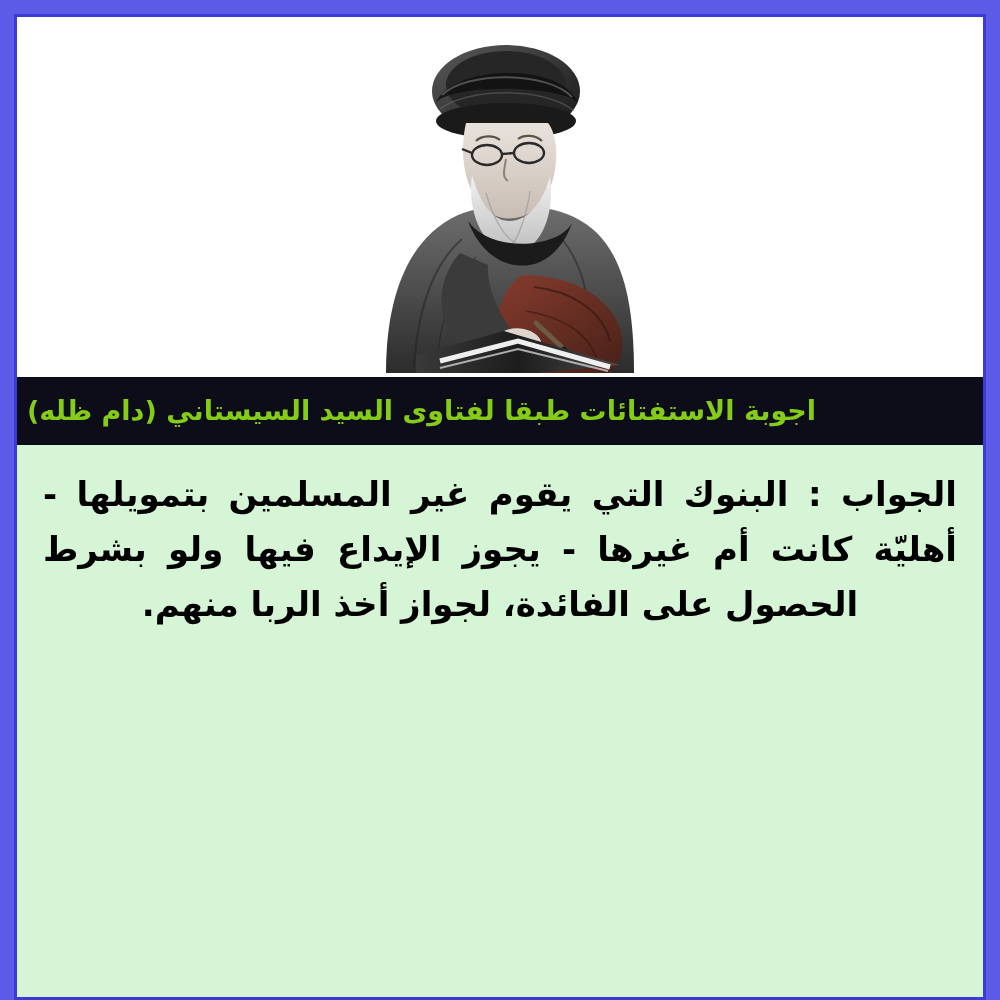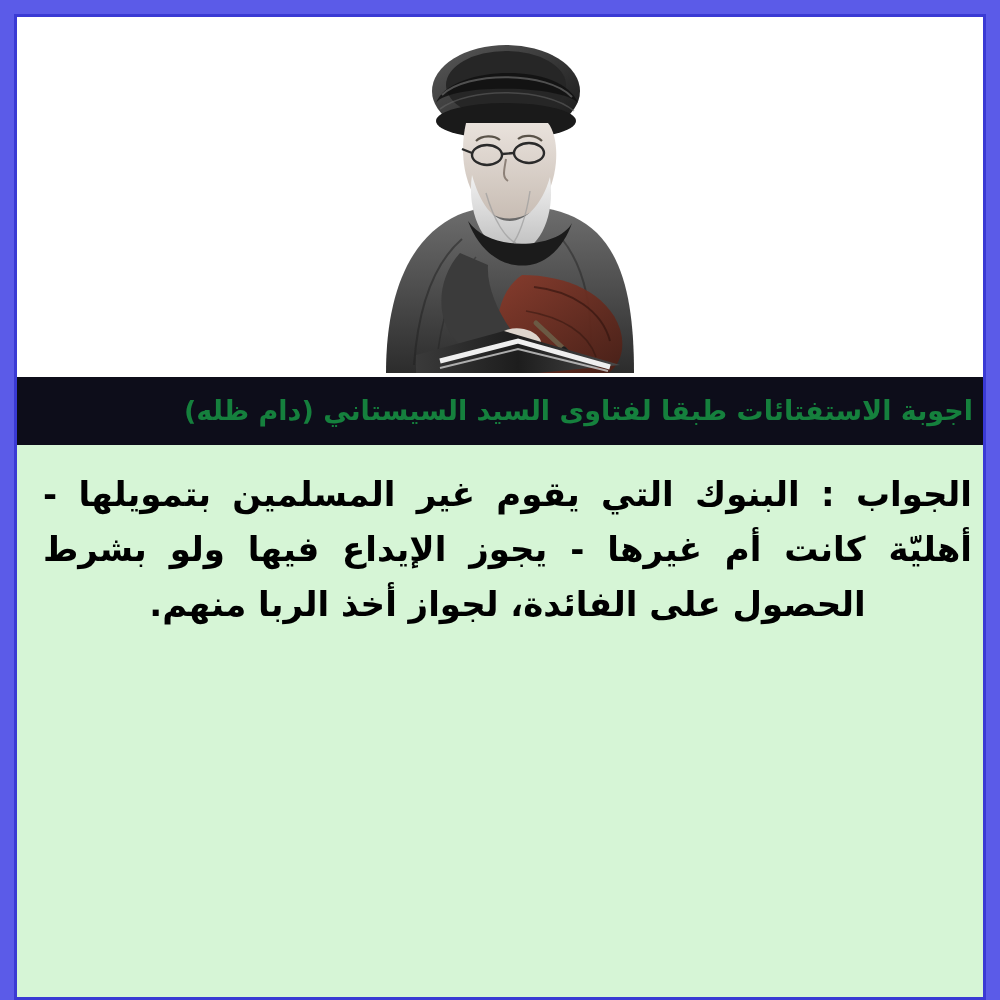--- a/index.html
+++ b/index.html
@@ -43,26 +43,26 @@
     height: 348px;
   }
   .portrait-wrap svg {
     display: block;
     width: 100%;
     height: 100%;
   }
   
   .title-band {
     background: #0d0d1a;
-    color: #15803d;
+    color: #84cc16;
     flex: 0 0 auto;
     height: 68px;
     display: flex;
     align-items: center;
-    justify-content: flex-start;
+    justify-content: flex-end;
     text-align: center;
     padding: 0 10px;
     box-sizing: border-box;
   }
   .title-band .title-text {
     font-size: 27px;
     font-weight: bold;
     letter-spacing: 0.5px;
     line-height: 1.15;
     white-space: nowrap;
@@ -84,21 +84,21 @@
     line-height: 1.5;
     text-align: justify;
     text-align-last: center;
     width: 100%;
   }
   
   .answer-band {
     background: #d6f5d6;
     color: #000000;
     flex: 1 1 auto;
-    padding: 22px 11px 26px 26px;
+    padding: 22px 26px 26px 26px;
     box-sizing: border-box;
     display: flex;
     align-items: flex-start;
     justify-content: center;
   }
   .answer-band .a-text {
     font-size: 34px;
     font-weight: bold;
     line-height: 1.62;
     text-align: justify;

